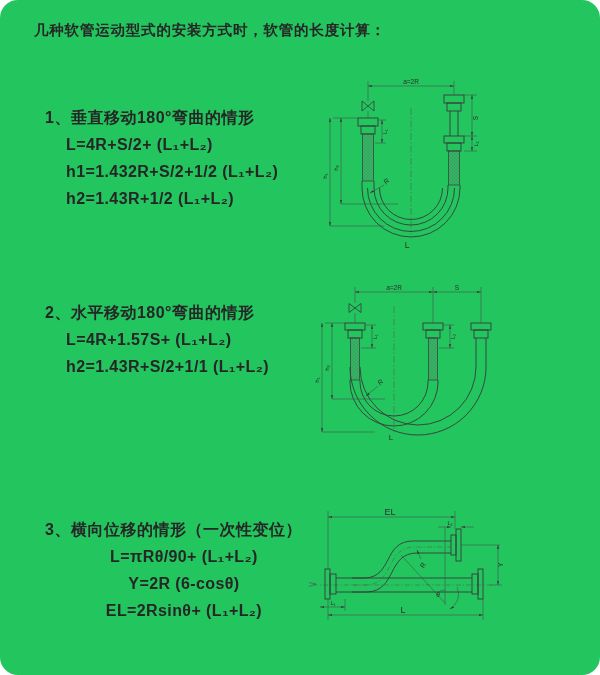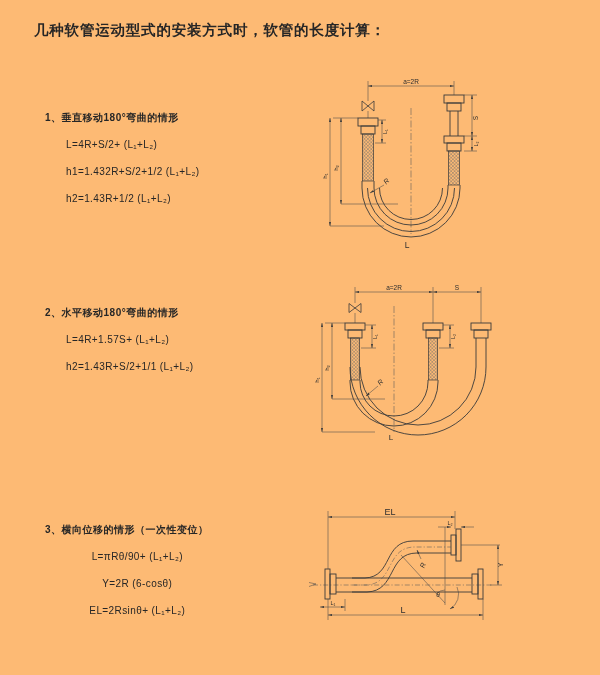--- a/index.html
+++ b/index.html
@@ -1,24 +1,24 @@
 <!DOCTYPE html>
 <html><head>
 <meta charset="utf-8">
 <style>
   html,body{margin:0;padding:0;background:#ffffff;}
   .page{
-    position:relative;width:600px;height:675px;background:#fdba74;
-    font-family:"Liberation Sans","DejaVu Sans",sans-serif;color:#262626;overflow:hidden;
+    position:relative;width:600px;height:675px;background:#22c55e;
+    font-family:"Liberation Sans","DejaVu Sans",sans-serif;color:#262626;overflow:hidden;border-radius:18px;
   }
   .title{position:absolute;left:34px;top:21px;font-size:14.5px;font-weight:600;letter-spacing:.8px;}
-  .section{position:absolute;left:45px;font-size:10px;}
+  .section{position:absolute;left:45px;font-size:16px;}
   .sec1{top:104px;} .sec2{top:299px;} .sec3{top:516px;text-align:center;}
   .heading{line-height:27px;font-weight:600;letter-spacing:.5px;white-space:nowrap;}
-  .formula{margin-left:21px;line-height:27px;letter-spacing:.4px;white-space:nowrap;}
+  .formula{margin-left:21px;line-height:27px;letter-spacing:.4px;white-space:nowrap;font-weight:bold;}
   .diag{position:absolute;}
   .d1{left:322px;top:76px;} .d2{left:315px;top:282px;} .d3{left:305px;top:503px;}
   svg{display:block;}
   svg text{fill:#2e2e2e;font-family:"Liberation Sans","DejaVu Sans",sans-serif;}
   .ln{stroke:#3a3a3a;stroke-width:.9;fill:none;}
   .thin{stroke:#4a4a4a;stroke-width:.55;fill:none;}
   .cl{stroke:#5a5a5a;stroke-width:.55;fill:none;stroke-dasharray:7 2 1.5 2;}
   .hz{stroke-dasharray:5 2 1.2 2;}
 </style>
 </head>

